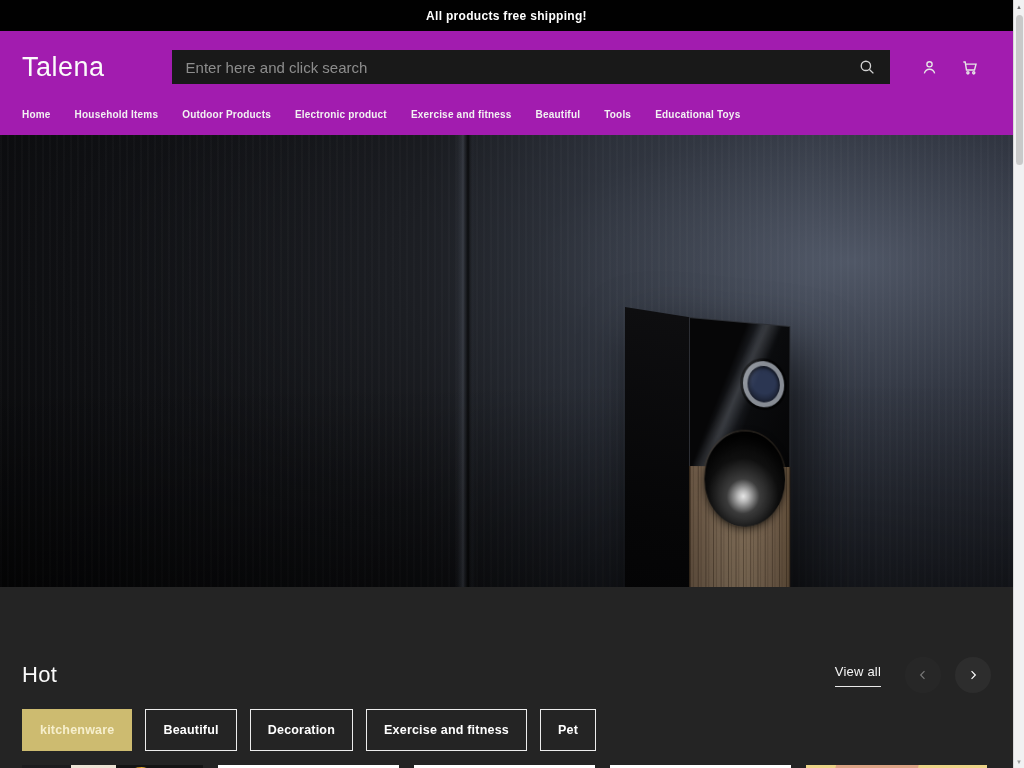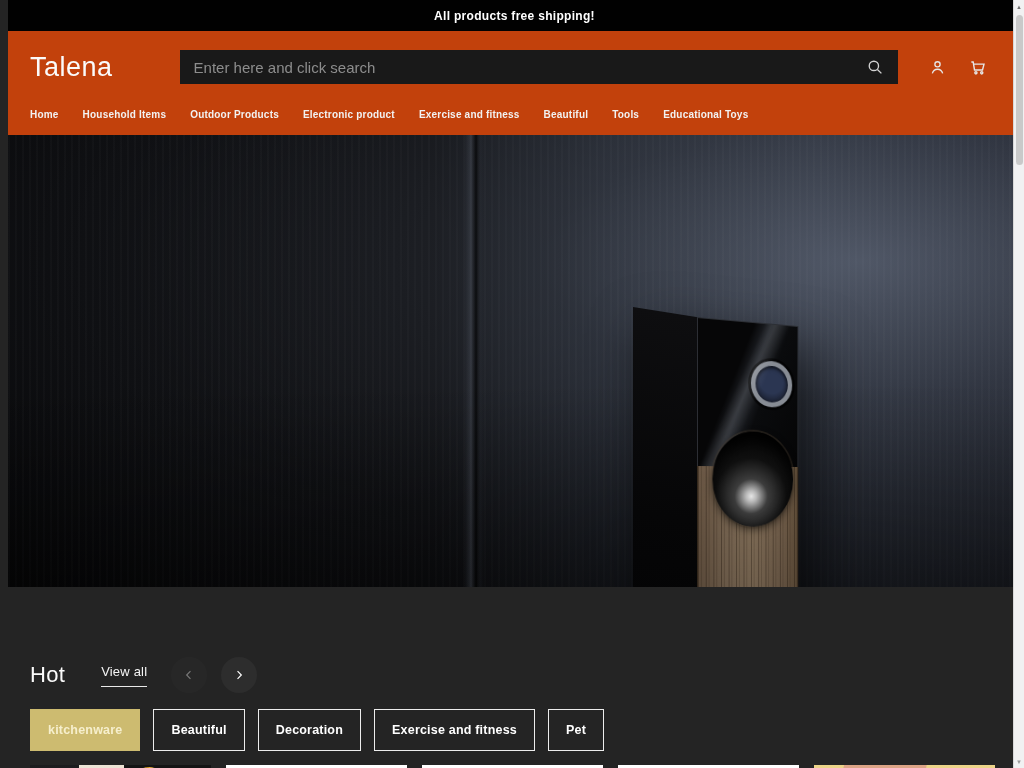--- a/index.html
+++ b/index.html
@@ -1,25 +1,25 @@
 <!DOCTYPE html>
 <html><head>
 <meta charset="utf-8">
 <style>
   html,body{margin:0;padding:0;}
   body{font-family:"Liberation Sans", sans-serif; background:#242424;}
   .viewport{position:relative;width:1024px;height:768px;overflow:hidden;background:#242424;}
-  .page{position:absolute;left:8px;top:0;width:1013px;height:768px;overflow:hidden;}
+  .page{position:absolute;left:0;top:0;width:1013px;height:768px;overflow:hidden;}
 
   
   .banner{height:31px;background:#010101;display:flex;align-items:center;justify-content:center;}
   .banner span{color:#ffffff;font-size:12px;font-weight:bold;letter-spacing:.3px;}
 
   
-  .masthead{background:#c2410c;}
+  .masthead{background:#a21caf;}
   .header{display:flex;align-items:center;padding:12px 30px 10px 22px;height:48px;}
   .logo{color:#fbfbfb;font-size:27px;font-weight:500;letter-spacing:.5px;cursor:pointer;}
   .searchbar{position:relative;margin-left:67px;width:718px;height:34px;background:#191919;display:flex;align-items:center;}
   .searchbar input{flex:1;height:100%;background:transparent;border:none;outline:none;color:#d6d6d6;font-size:15px;padding:0 40px 0 14px;font-family:"Liberation Sans",sans-serif;}
   .searchbar input::placeholder{color:#8d8d8d;}
   .search-btn{position:absolute;right:8px;top:0;height:100%;width:30px;display:flex;align-items:center;justify-content:center;background:transparent;border:none;cursor:pointer;}
   .hdr-icons{margin-left:auto;display:flex;align-items:center;gap:15px;}
   .icon-btn{width:26px;height:26px;display:flex;align-items:center;justify-content:center;background:transparent;border:none;cursor:pointer;padding:0;}
   .nav{display:flex;gap:24px;padding:8px 22px 15px 22px;}
   .nav-item{color:#f2f2f2;font-size:10px;font-weight:700;letter-spacing:.2px;cursor:pointer;white-space:nowrap;}
@@ -45,21 +45,21 @@
       linear-gradient(180deg, rgba(0,0,0,.05) 0%, rgba(0,0,0,.28) 100%),
       repeating-linear-gradient(90deg, rgba(32,20,10,.38) 0 1px, rgba(0,0,0,0) 1px 3px, rgba(40,26,14,.22) 3px 4px, rgba(0,0,0,0) 4px 8px),
       linear-gradient(90deg,#6e5a47 0%,#84705a 30%,#8d7860 55%,#7a6550 85%,#6a563f 100%);
     border:1px solid rgba(20,14,8,.5);border-top:none;}
   .speaker{position:absolute;left:16px;top:33.5%;width:88px;height:98px;border-radius:50%;
     background:radial-gradient(circle at 47% 68%, #e6e6e6 0%, #b9b9b9 7%, #3c3c3c 22%, #101010 48%, #040404 78%, #000 100%);
     box-shadow:inset 0 8px 16px rgba(0,0,0,.85), 0 3px 8px rgba(0,0,0,.55), 0 0 0 2px rgba(90,75,58,.35);}
 
   
   .hot-section{padding:0 22px;}
-  .hot-head{margin-top:70px;display:flex;align-items:center;}
+  .hot-head{margin-top:70px;display:flex;align-items:center;justify-content:space-between;}
   .hot-title{color:#fafafa;font-size:22px;font-weight:400;letter-spacing:.3px;}
   .hot-right{display:flex;align-items:center;gap:14px;margin-left:36px;}
   .view-all{color:#f5f5f5;font-size:13px;letter-spacing:.2px;border-bottom:1px solid #e9e9e9;padding-bottom:7px;cursor:pointer;margin-right:10px;}
   .pager-btn{width:36px;height:36px;border-radius:50%;background:rgba(255,255,255,.045);border:none;display:flex;align-items:center;justify-content:center;cursor:pointer;}
   .pager-btn.disabled{opacity:.38;}
 
   .chips{margin-top:16px;display:flex;gap:13px;}
   .chip{height:42px;box-sizing:border-box;padding:0 17px;display:flex;align-items:center;background:transparent;border:1px solid #ededed;color:#ffffff;font-size:12.5px;font-weight:600;letter-spacing:.2px;cursor:pointer;font-family:"Liberation Sans",sans-serif;}
   .chip.active{background:#cdbb70;border-color:#cdbb70;color:#f6efcd;}
 

